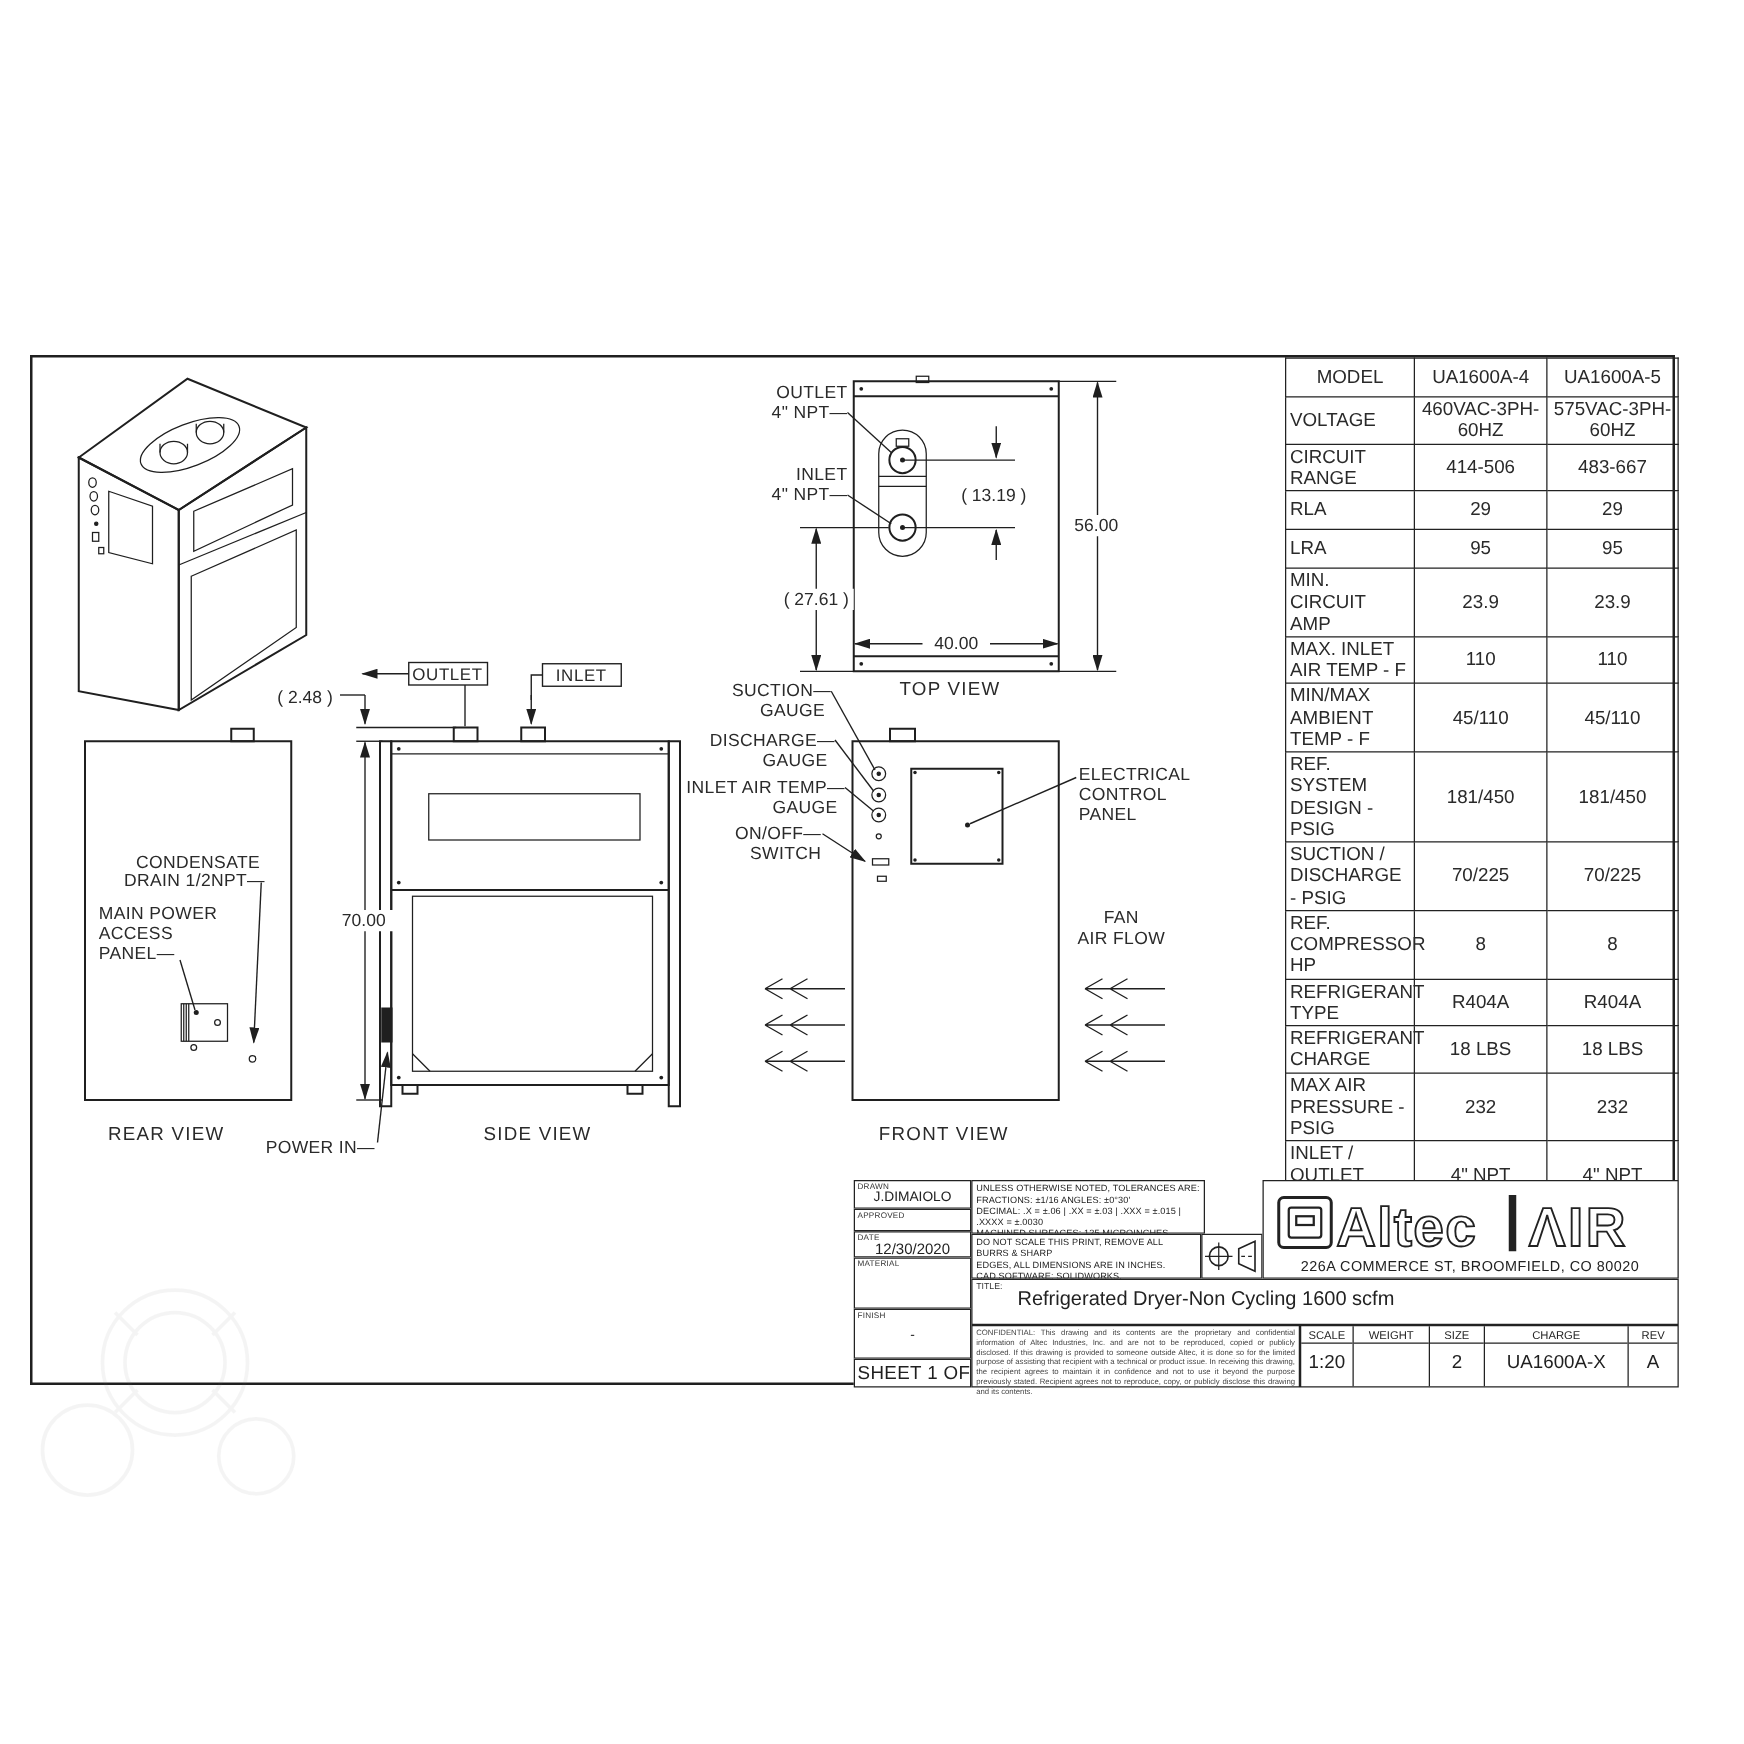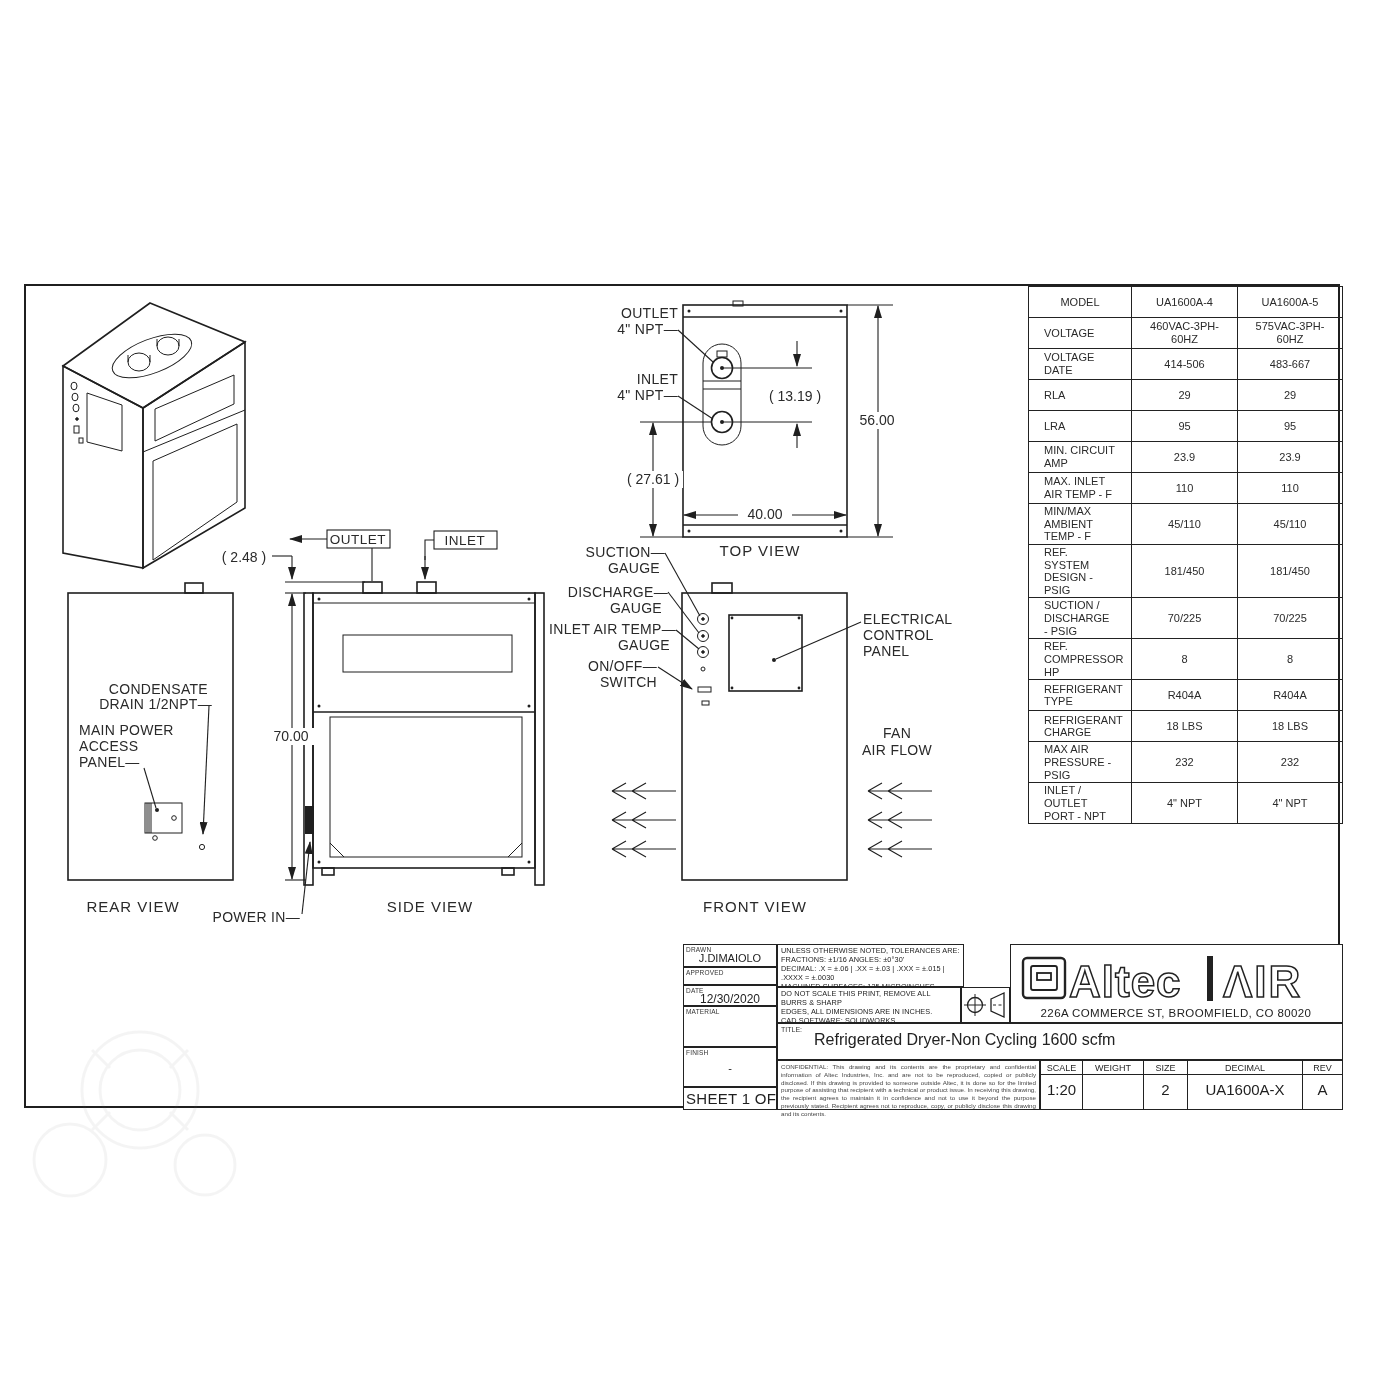--- a/index.html
+++ b/index.html
@@ -13,21 +13,21 @@
   #dwg .thin{stroke:#1f1f1f;stroke-width:1;fill:none;}
   #dwg .diml{stroke:#1f1f1f;stroke-width:1.1;fill:none;}
   #dwg text{fill:#2a2a2a;stroke:none;font-family:"Liberation Sans",sans-serif;}
   #dwg .lbl{font-size:14px;letter-spacing:.3px;}
   #dwg .cap{font-size:15px;letter-spacing:1px;}
   #dwg .dim{font-size:14px;}
   #dwg .boxlbl{font-size:13.5px;letter-spacing:.5px;}
   #dwg .wbg{fill:#fff;stroke:none;}
   
   #spec{position:absolute;left:1028px;top:286px;width:314px;border-collapse:collapse;table-layout:fixed;}
-  #spec td{border:1.5px solid #222;font-size:11px;line-height:1.15;height:28px;padding:1px 15px;color:#2a2a2a;}
+  #spec td{border:1.5px solid #222;font-size:15px;line-height:1.15;height:28px;padding:1px 3px;color:#2a2a2a;}
   #spec td.c{text-align:center;}
   #spec tr.hdr td{text-align:center;}
   
   #tblock{position:absolute;left:683px;top:944px;width:660px;height:166px;padding-left:30px;}
   .tb{position:absolute;border:1.4px solid #222;box-sizing:border-box;background:#fff;}
   .tb .mini{position:absolute;left:2px;top:1px;font-size:6.5px;letter-spacing:.2px;color:#333;}
   .tb .val{position:absolute;left:0;right:0;top:6px;text-align:center;font-size:11px;color:#222;}
   .smalltxt{font-size:7.3px;line-height:1.22;color:#222;padding:2px 3px;letter-spacing:.1px;}
   .conftxt{font-size:6.2px;line-height:1.25;color:#444;padding:2px 3px;text-align:justify;}
   .titlerow .tl{position:absolute;left:3px;top:2px;font-size:7px;color:#333;}
@@ -283,21 +283,21 @@
       <td>MODEL</td>
       <td>UA1600A-4</td>
       <td>UA1600A-5</td>
     </tr>
     <tr style="height:31px">
           <td>VOLTAGE</td>
           <td class="c">460VAC-3PH-60HZ</td>
           <td class="c">575VAC-3PH-60HZ</td>
         </tr>
     <tr style="height:31px">
-          <td>VOLTAGE DATE</td>
+          <td>CIRCUIT RANGE</td>
           <td class="c">414-506</td>
           <td class="c">483-667</td>
         </tr>
     <tr style="height:31px">
           <td>RLA</td>
           <td class="c">29</td>
           <td class="c">29</td>
         </tr>
     <tr style="height:31px">
           <td>LRA</td>
@@ -433,21 +433,21 @@
         </div>
         <div style="width:61px;border-right:1.2px solid #222;box-sizing:border-box;">
           <div class="gridhdr">WEIGHT</div>
           <div class="gridval"></div>
         </div>
         <div style="width:44px;border-right:1.2px solid #222;box-sizing:border-box;">
           <div class="gridhdr">SIZE</div>
           <div class="gridval">2</div>
         </div>
         <div style="width:115px;border-right:1.2px solid #222;box-sizing:border-box;">
-          <div class="gridhdr">DECIMAL</div>
+          <div class="gridhdr">CHARGE</div>
           <div class="gridval">UA1600A-X</div>
         </div>
         <div style="flex:1;">
           <div class="gridhdr">REV</div>
           <div class="gridval">A</div>
         </div>
       </div>
     </div>
   </div>
 

